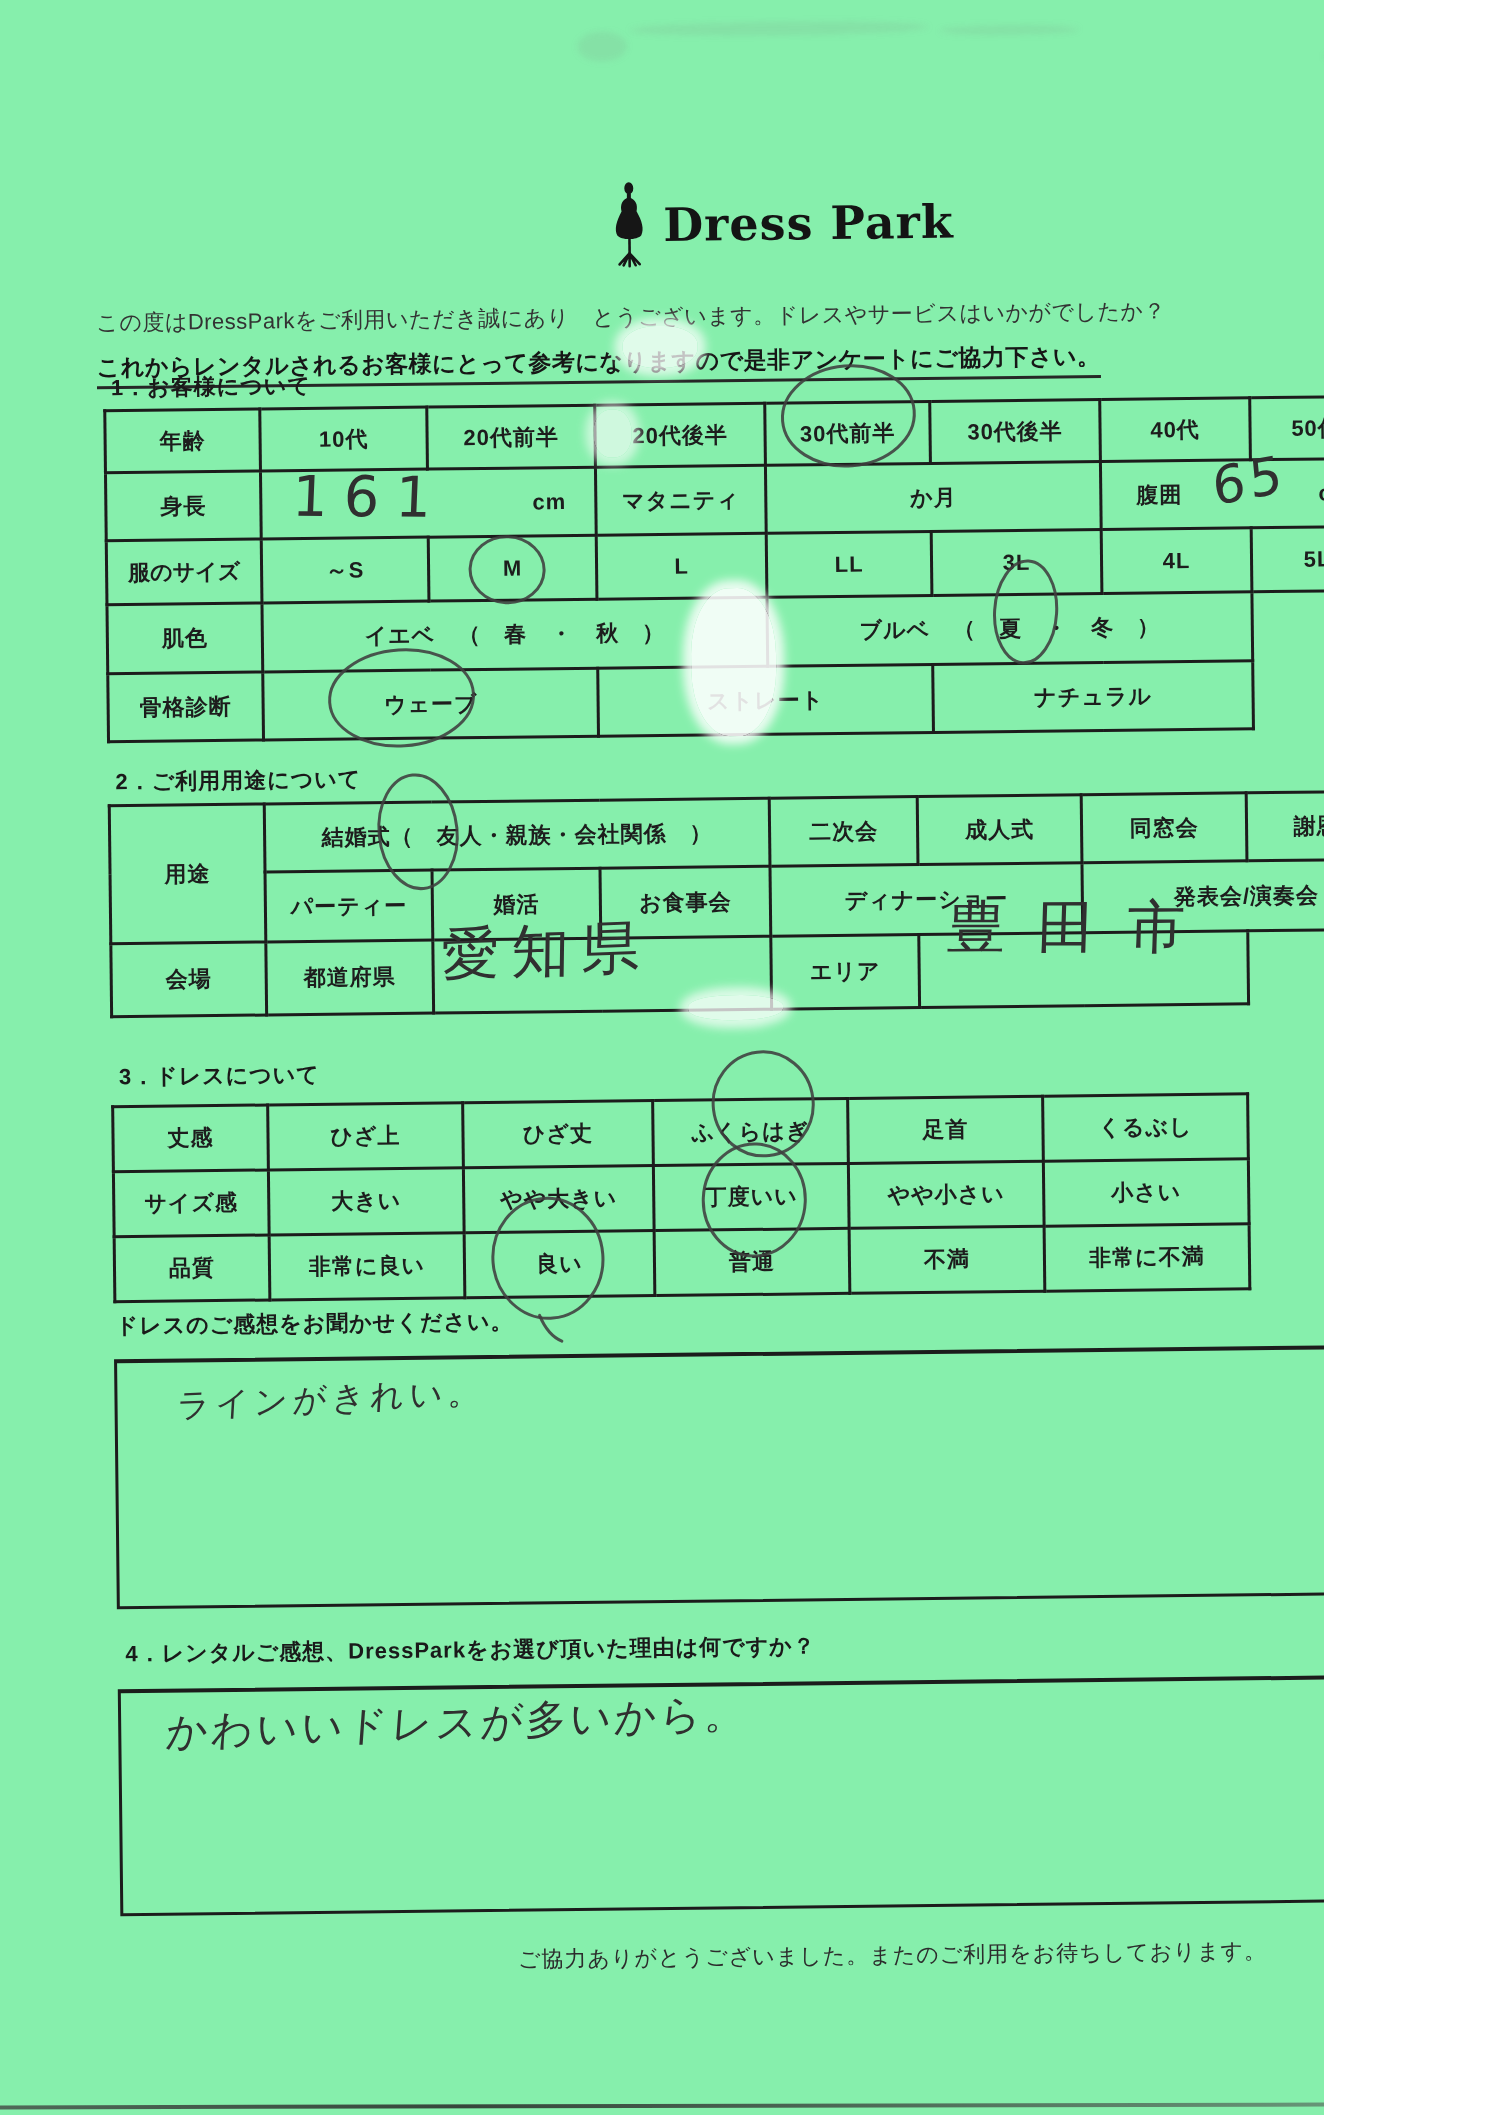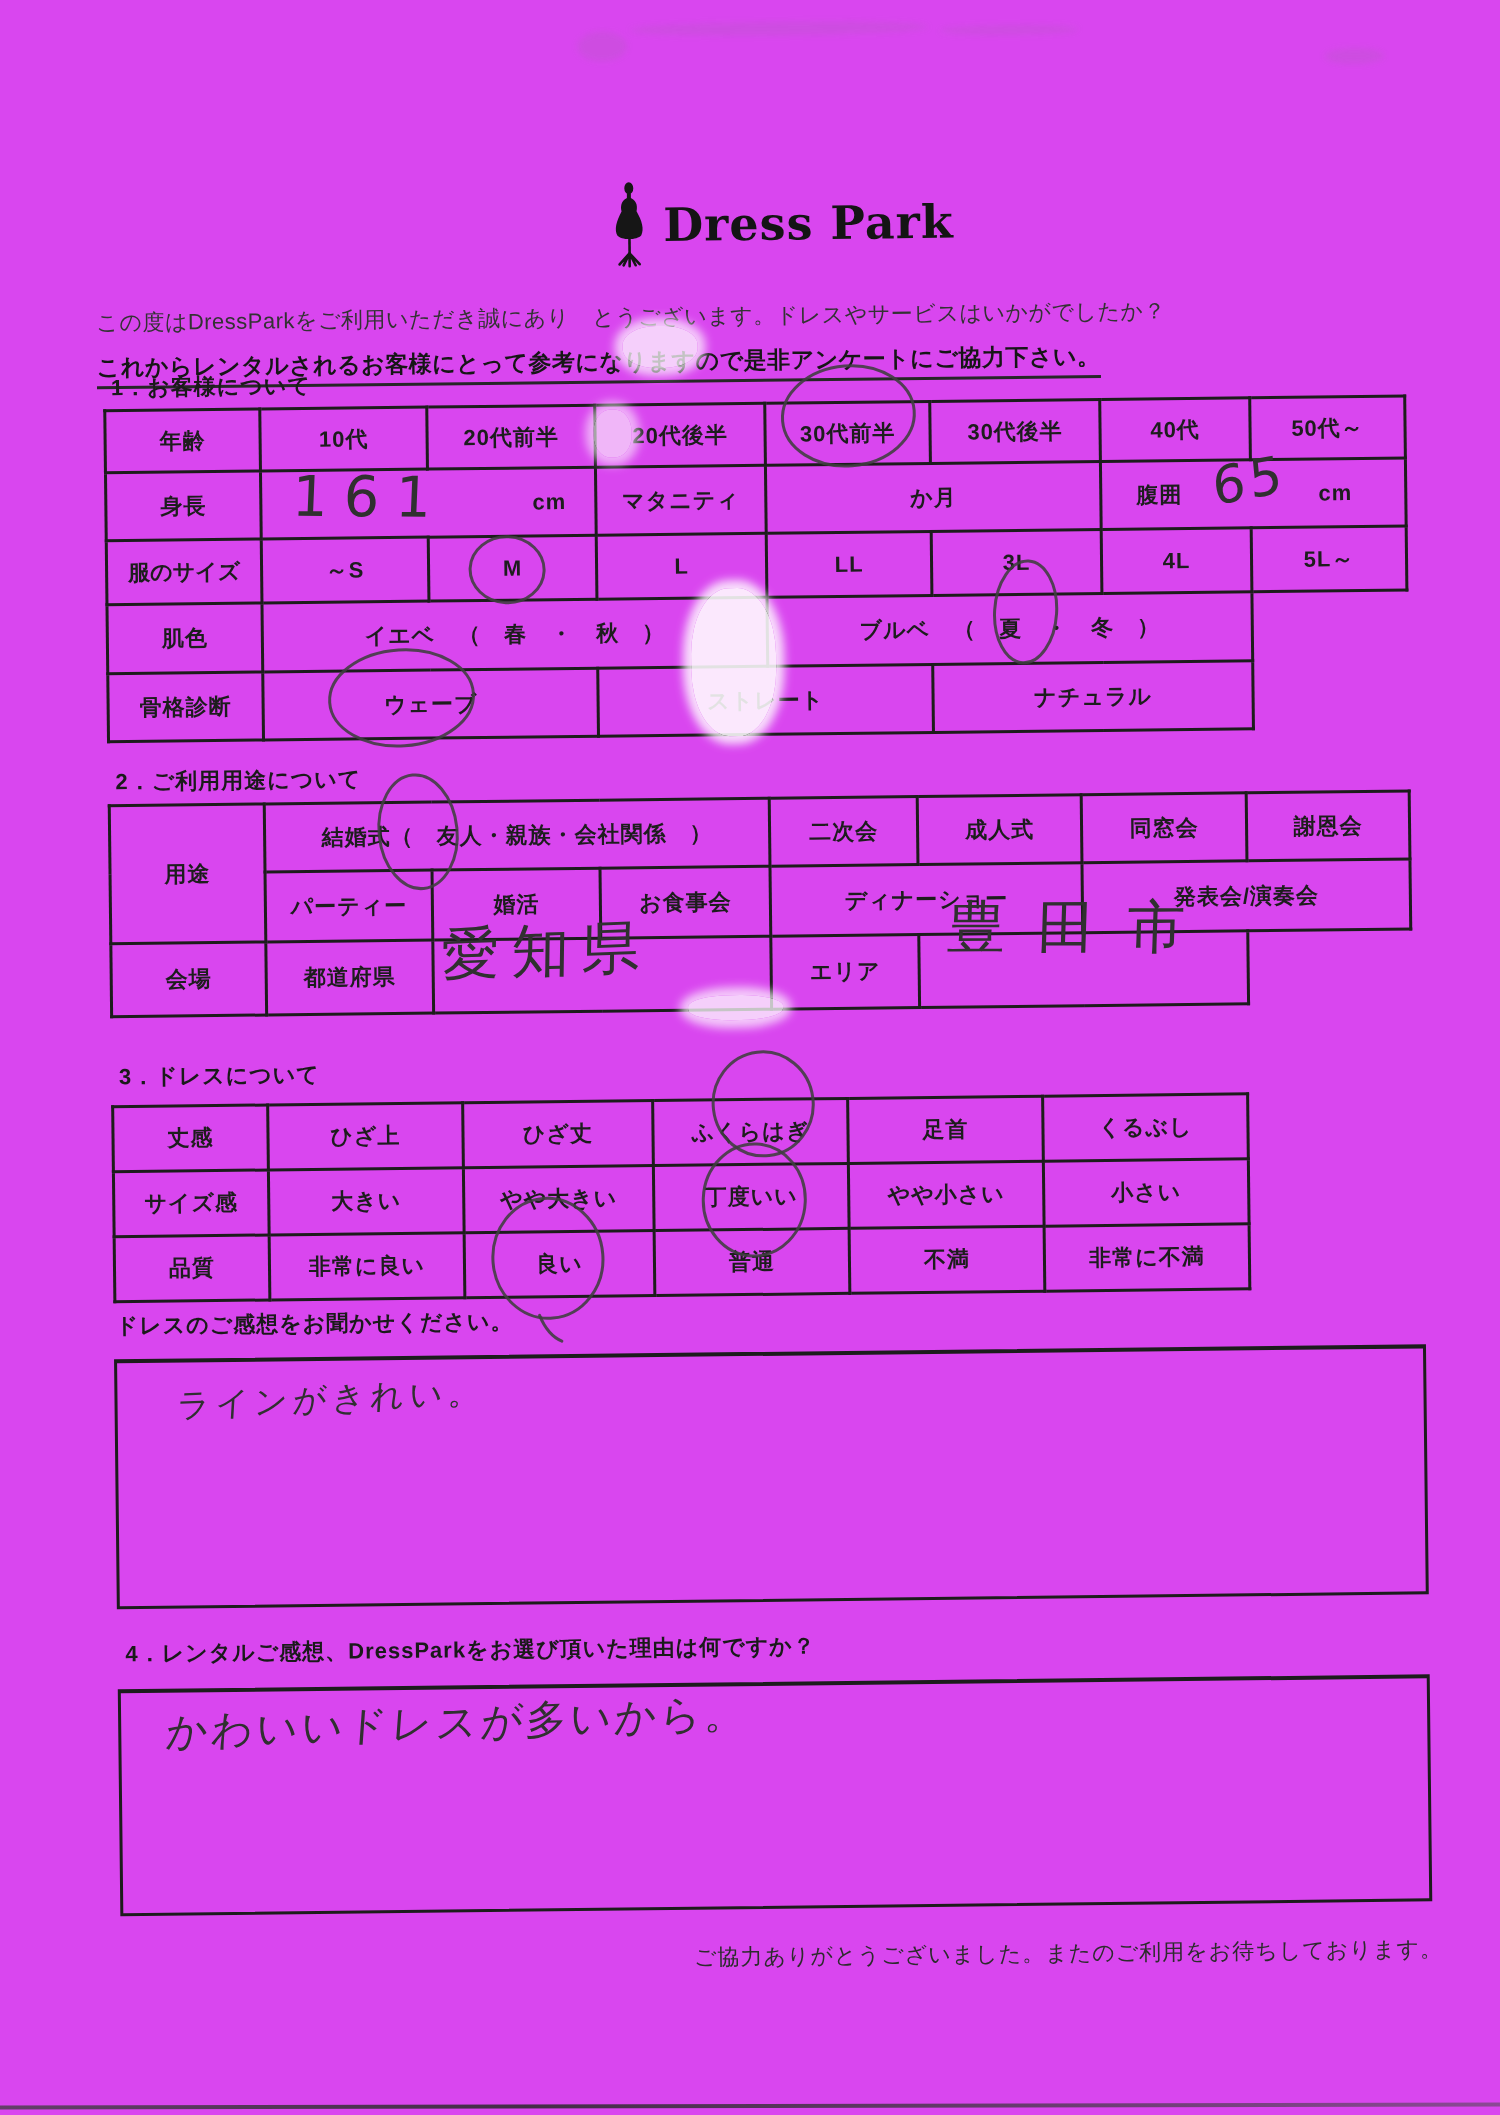--- a/index.html
+++ b/index.html
@@ -1,16 +1,16 @@
 <!DOCTYPE html>
 <html><head>
 <meta charset="utf-8">
 <style>
   html,body{margin:0;padding:0;background:#ffffff;}
-  #page{position:relative;width:1500px;height:2115px;background:#d946ef;overflow:hidden;
+  #page{position:relative;width:1324px;height:2115px;background:#86efac;overflow:hidden;
         font-family:"Liberation Sans",sans-serif;color:#1f1f1f;}
   #sheet{position:absolute;inset:0;transform:rotate(-0.65deg);transform-origin:750px 1000px;}
 
   
   .logo{position:absolute;left:616px;top:178px;height:92px;display:flex;align-items:center;gap:12px;}
   .logo-text{font-family:"DejaVu Serif",serif;font-size:46px;font-weight:600;color:#141414;letter-spacing:1px;}
 
   
   .intro1{position:absolute;left:104px;top:279px;font-size:22px;color:#333;font-weight:500;letter-spacing:.5px;white-space:nowrap;}
   .intro2{position:absolute;left:104px;top:322px;font-size:23px;font-weight:800;color:#161616;

